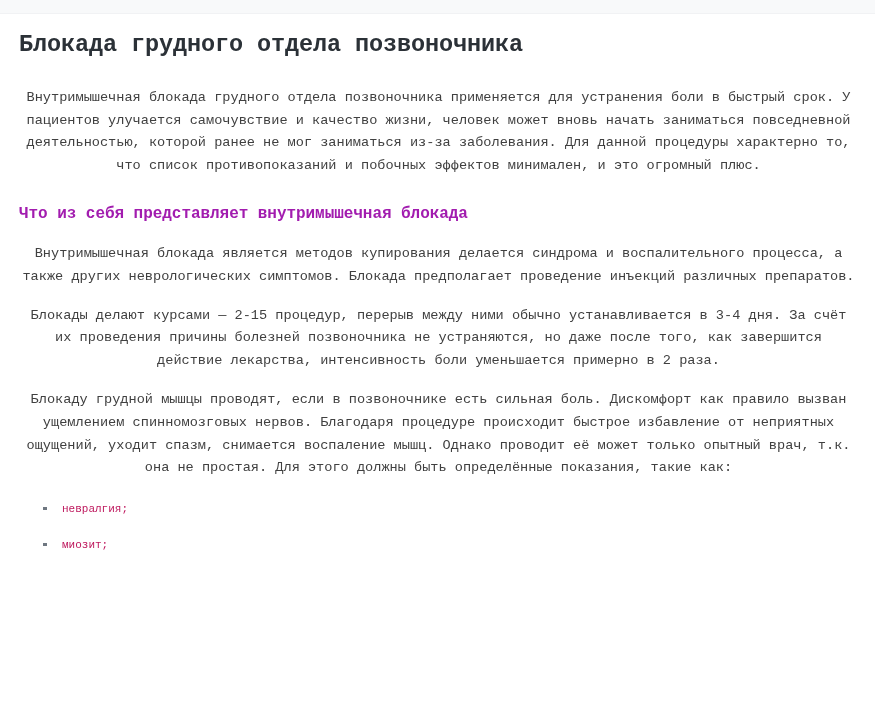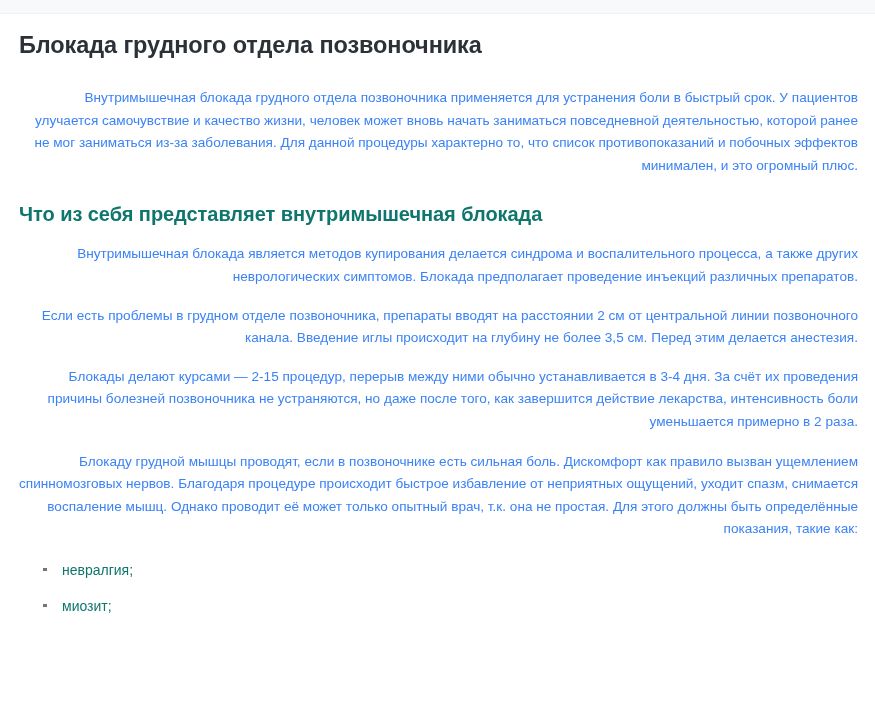--- a/index.html
+++ b/index.html
@@ -21,66 +21,67 @@
     width: 100%;
     background: #f8f9fa;
     border-bottom: 1px solid #f1f2f4;
     box-sizing: border-box;
   }
 
   .article {
     padding: 0 17px 0 19px;
     box-sizing: border-box;
     width: 875px;
+    font-family: Liberation Mono, monospace;
   }
 
   .article-title {
     font-size: 23.5px;
     line-height: 30px;
     font-weight: 600;
     color: #2b3137;
     margin: 16px 0 0 0;
     letter-spacing: -0.1px;
   }
 
   .section-heading {
-    font-size: 20px;
+    font-size: 16px;
     line-height: 24px;
     font-weight: 700;
-    color: #0f766e;
+    color: #a21caf;
     margin: 25px 0 0 0;
     letter-spacing: -0.05px;
   }
 
   .para {
     font-size: 13.6px;
     line-height: 22.6px;
-    color: #3b82f6;
+    color: #404040;
     margin: 16px 0 0 0;
-    text-align: right;
+    text-align: center;
   }
 
   
   .para--lead {
     margin-top: 27px;
   }
   .para--after-heading {
     margin-top: 17px;
   }
 
   .bullet-list {
     list-style: none;
     margin: 19px 0 0 0;
     padding: 0 0 0 24px;
   }
   .bullet-list li {
     position: relative;
-    font-size: 14px;
+    font-size: 11px;
     line-height: 20px;
-    color: #0f766e;
+    color: #be185d;
     margin: 0 0 16px 0;
     padding-left: 19px;
   }
   .bullet-list li:last-child {
     margin-bottom: 17px;
   }
   .bullet-list li .bullet-marker {
     position: absolute;
     left: 0;
     top: 8px;
@@ -98,21 +99,20 @@
 <article class="article">
 
   <h1 class="article-title">Блокада грудного отдела позвоночника</h1>
 
   <p class="para para--lead">Внутримышечная блокада грудного отдела позвоночника применяется для устранения боли в быстрый срок. У пациентов улучается самочувствие и качество жизни, человек может вновь начать заниматься повседневной деятельностью, которой ранее не мог заниматься из-за заболевания. Для данной процедуры характерно то, что список противопоказаний и побочных эффектов минимален, и это огромный плюс.</p>
 
   <h2 class="section-heading">Что из себя представляет внутримышечная блокада</h2>
 
   <p class="para para--after-heading">Внутримышечная блокада является методов купирования делается синдрома и воспалительного процесса, а также других неврологических симптомов. Блокада предполагает проведение инъекций различных препаратов.</p>
 
-  <p class="para">Если есть проблемы в грудном отделе позвоночника, препараты вводят на расстоянии 2 см от центральной линии позвоночного канала. Введение иглы происходит на глубину не более 3,5 см. Перед этим делается анестезия.</p>
 
   <p class="para">Блокады делают курсами — 2-15 процедур, перерыв между ними обычно устанавливается в 3-4 дня. За счёт их проведения причины болезней позвоночника не устраняются, но даже после того, как завершится действие лекарства, интенсивность боли уменьшается примерно в 2 раза.</p>
 
 
   <p class="para para--after-heading">Блокаду грудной мышцы проводят, если в позвоночнике есть сильная боль. Дискомфорт как правило вызван ущемлением спинномозговых нервов. Благодаря процедуре происходит быстрое избавление от неприятных ощущений, уходит спазм, снимается воспаление мышц. Однако проводит её может только опытный врач, т.к. она не простая. Для этого должны быть определённые показания, такие как:</p>
 
   <ul class="bullet-list">
     <li>
       <span class="bullet-marker"></span>
       <span>невралгия;</span>

